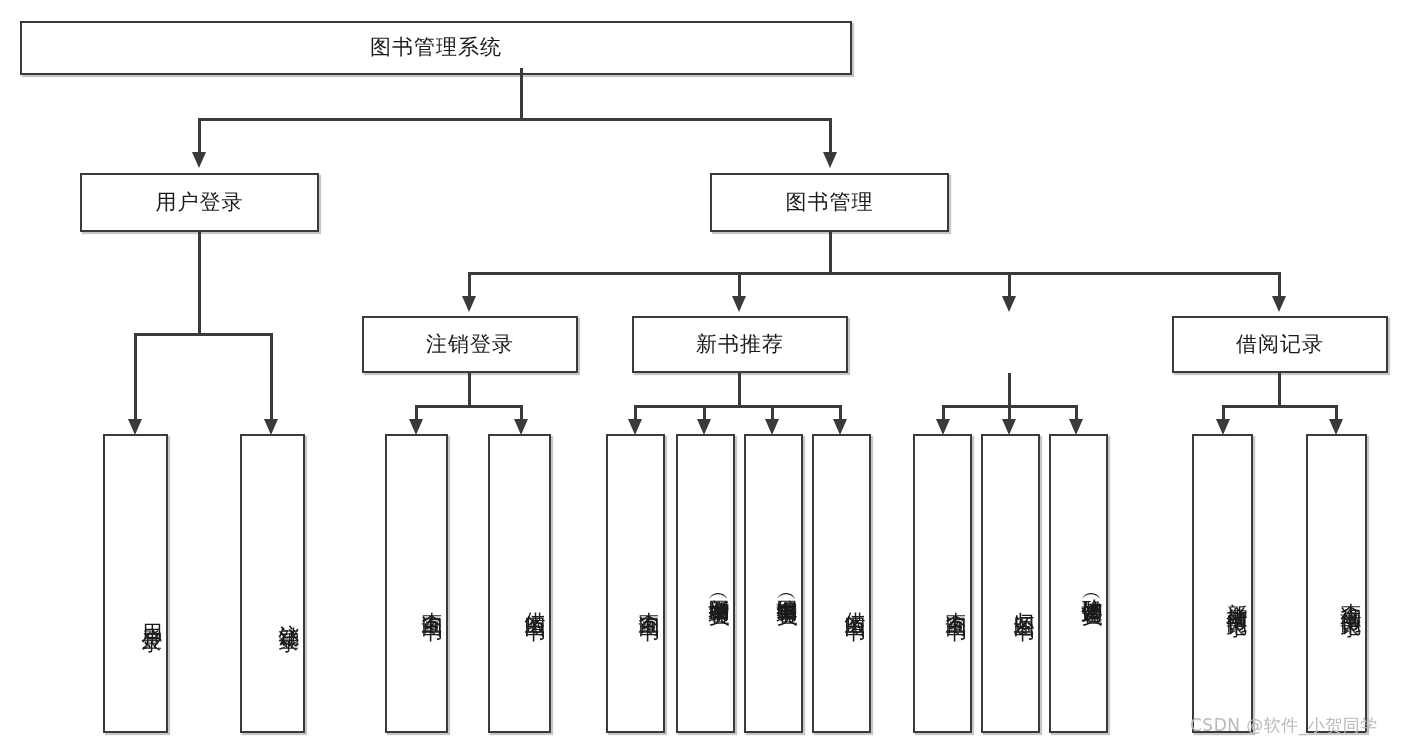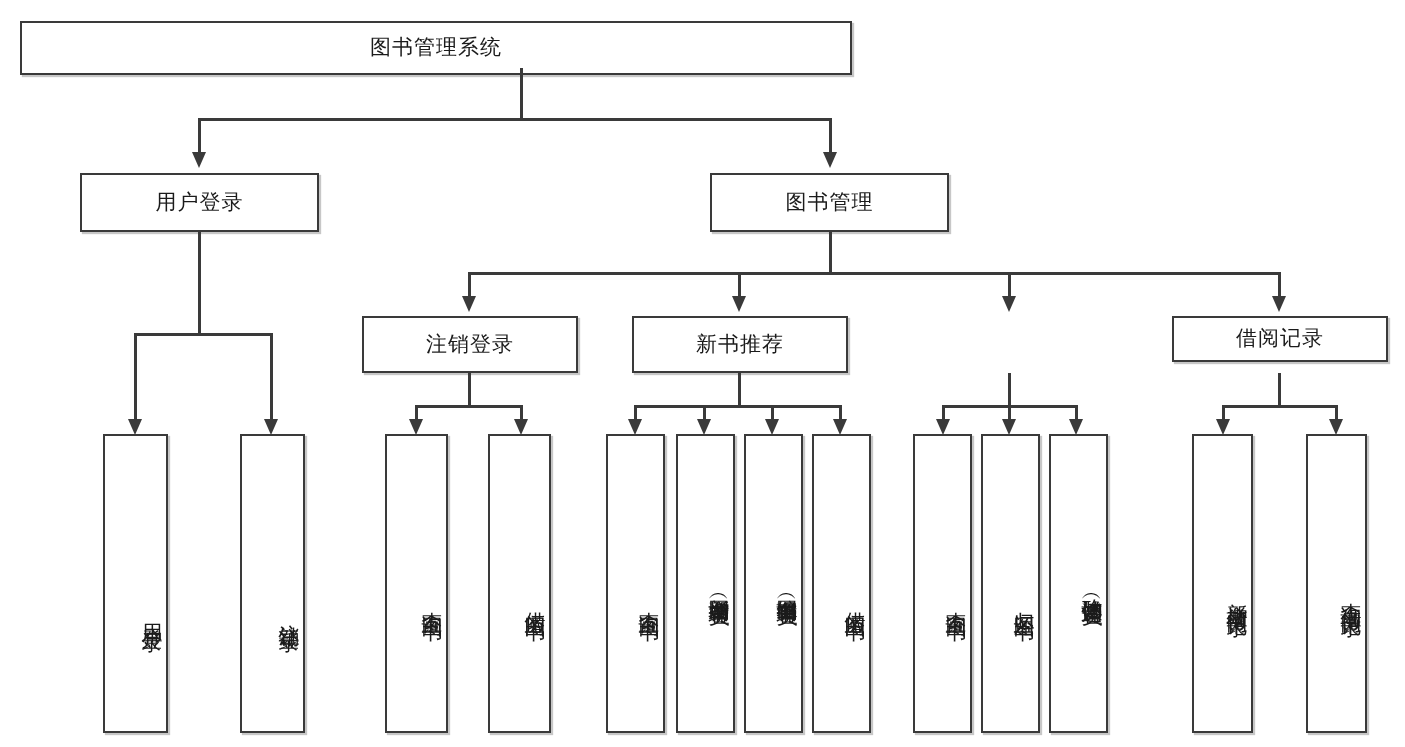--- a/index.html
+++ b/index.html
@@ -122,21 +122,21 @@
   <div class="ln v" style="left:1008px; top:272px; height:26px;"></div>
   <div class="arrow" style="left:1002px; top:296px;"></div>
   <div class="ln v" style="left:1278px; top:272px; height:26px;"></div>
   <div class="arrow" style="left:1272px; top:296px;"></div>
 
   <div class="node horizontal" style="left:362px; top:316px; width:216px; height:57px;">注销登录</div>
 
   <div class="node horizontal" style="left:632px; top:316px; width:216px; height:57px;">新书推荐</div>
 
 
-  <div class="node horizontal" style="left:1172px; top:316px; width:216px; height:46px;">借阅记录</div>
+  <div class="node horizontal" style="left:1172px; top:316px; width:216px; height:57px;">借阅记录</div>
 
   <div class="ln v" style="left:468px; top:373px; height:34px;"></div>
   <div class="ln h" style="left:415px; top:405px; width:108px;"></div>
   <div class="ln v" style="left:415px; top:405px; height:16px;"></div>
   <div class="arrow" style="left:409px; top:419px;"></div>
   <div class="ln v" style="left:520px; top:405px; height:16px;"></div>
   <div class="arrow" style="left:514px; top:419px;"></div>
 
   <div class="ln v" style="left:738px; top:373px; height:34px;"></div>
   <div class="ln h" style="left:634px; top:405px; width:208px;"></div>
@@ -176,14 +176,15 @@
   <div class="node vertical tight" style="left:744px; top:434px; width:59px; height:299px;">编辑图书（管理员）</div>
   <div class="node vertical mid2" style="left:812px; top:434px; width:59px; height:299px;">借阅图书</div>
 
   <div class="node vertical mid2" style="left:913px; top:434px; width:59px; height:299px;">查询图书</div>
   <div class="node vertical mid2" style="left:981px; top:434px; width:59px; height:299px;">归还图书</div>
   <div class="node vertical tight" style="left:1049px; top:434px; width:59px; height:299px;">确认归还（管理员）</div>
 
   <div class="node vertical" style="left:1192px; top:434px; width:61px; height:299px;">新增借阅记录</div>
   <div class="node vertical" style="left:1306px; top:434px; width:61px; height:299px;">查询借阅记录</div>
 
+  <div id="watermark" style="left:1190px; top:714px;">CSDN @软件_小贺同学</div>
 
 </div>
 
 </body></html>

